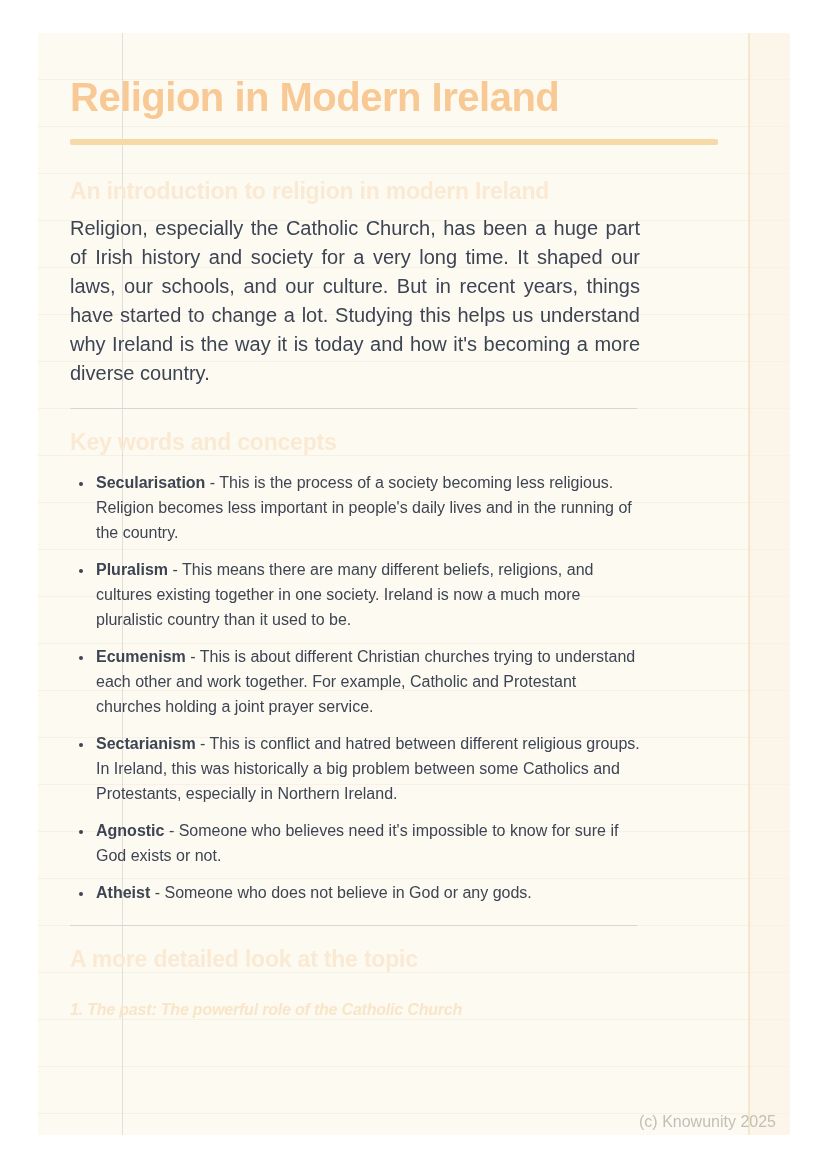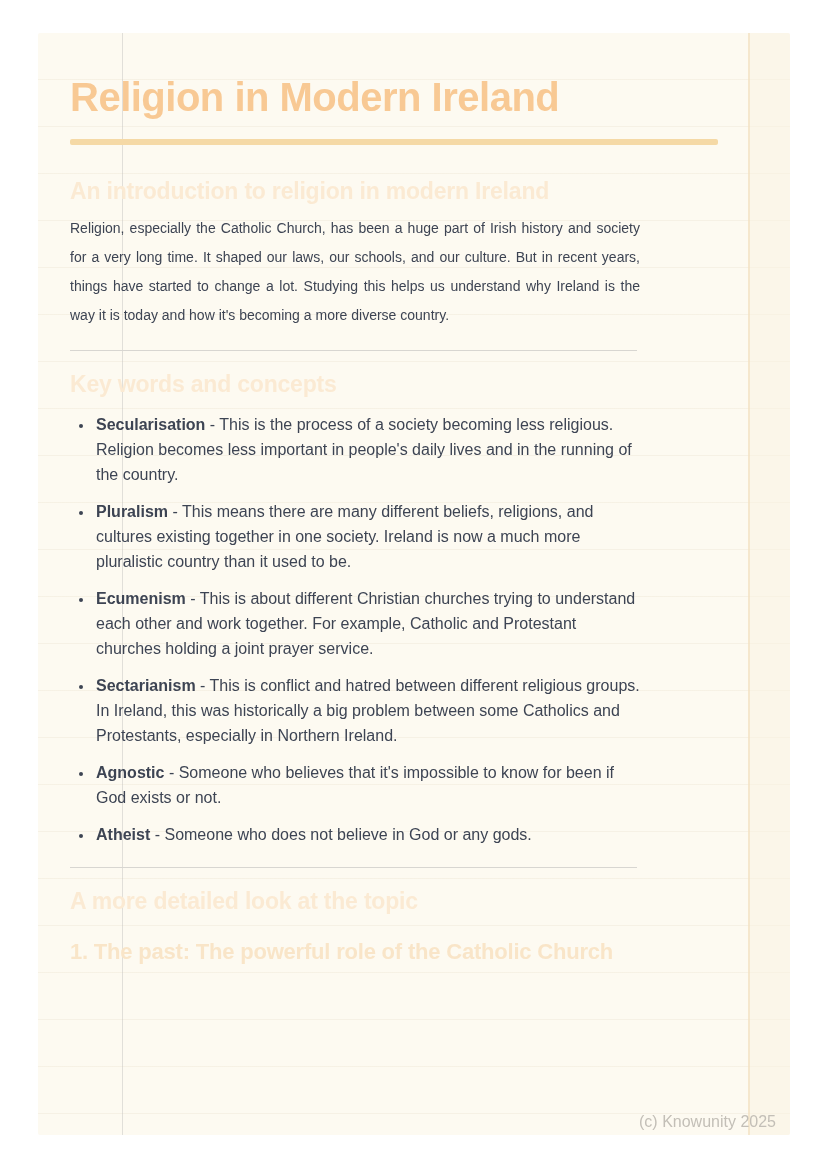--- a/index.html
+++ b/index.html
@@ -58,31 +58,32 @@
     border-radius: 2px;
     margin-bottom: 33px;
   }
   h2 {
     font-size: 23px; line-height: 26px;
     font-weight: bold; letter-spacing: -0.2px;
     color: var(--section-heading);
     width: 570px;
   }
   h3 {
-    font-size: 22px; line-height: 24px;
+    font-size: 16px; line-height: 24px;
     font-weight: bold; letter-spacing: -0.2px;
     color: var(--subsection-heading);
     width: 570px;
     margin-bottom: 24px;
+    font-style: italic;
   }
   .h2-intro { margin-bottom: 10px; }
   .h2-keywords { margin-bottom: 15px; }
   .h2-detailed { margin-bottom: 26px; }
   p {
-    font-size: 14px; line-height: 29px;
+    font-size: 20px; line-height: 29px;
     color: var(--body-text);
     width: 570px;
   }
   p.justified { text-align: justify; }
   .lead { line-height: 22px; margin-bottom: 20px; }
   hr {
     border: none;
     border-top: 1px solid var(--divider);
     width: 567px;
     margin: 20px 0;
@@ -127,21 +128,21 @@
 
       <hr>
 
       <section>
         <h2 class="h2-keywords">Key words and concepts</h2>
         <ul>
           <li><span class="term">Secularisation</span> <span>- This is the process of a society becoming less religious. Religion becomes less important in people's daily lives and in the running of the country.</span></li>
           <li><span class="term">Pluralism</span> <span>- This means there are many different beliefs, religions, and cultures existing together in one society. Ireland is now a much more pluralistic country than it used to be.</span></li>
           <li><span class="term">Ecumenism</span> <span>- This is about different Christian churches trying to understand each other and work together. For example, Catholic and Protestant churches holding a joint prayer service.</span></li>
           <li><span class="term">Sectarianism</span> <span>- This is conflict and hatred between different religious groups. In Ireland, this was historically a big problem between some Catholics and Protestants, especially in Northern Ireland.</span></li>
-          <li><span class="term">Agnostic</span> <span>- Someone who believes that it's impossible to know for been if God exists or not.</span></li>
+          <li><span class="term">Agnostic</span> <span>- Someone who believes need it's impossible to know for sure if God exists or not.</span></li>
           <li><span class="term">Atheist</span> <span>- Someone who does not believe in God or any gods.</span></li>
         </ul>
       </section>
 
       <hr>
 
       <section>
         <h2 class="h2-detailed">A more detailed look at the topic</h2>
         <h3>1. The past: The powerful role of the Catholic Church</h3>
       </section>

